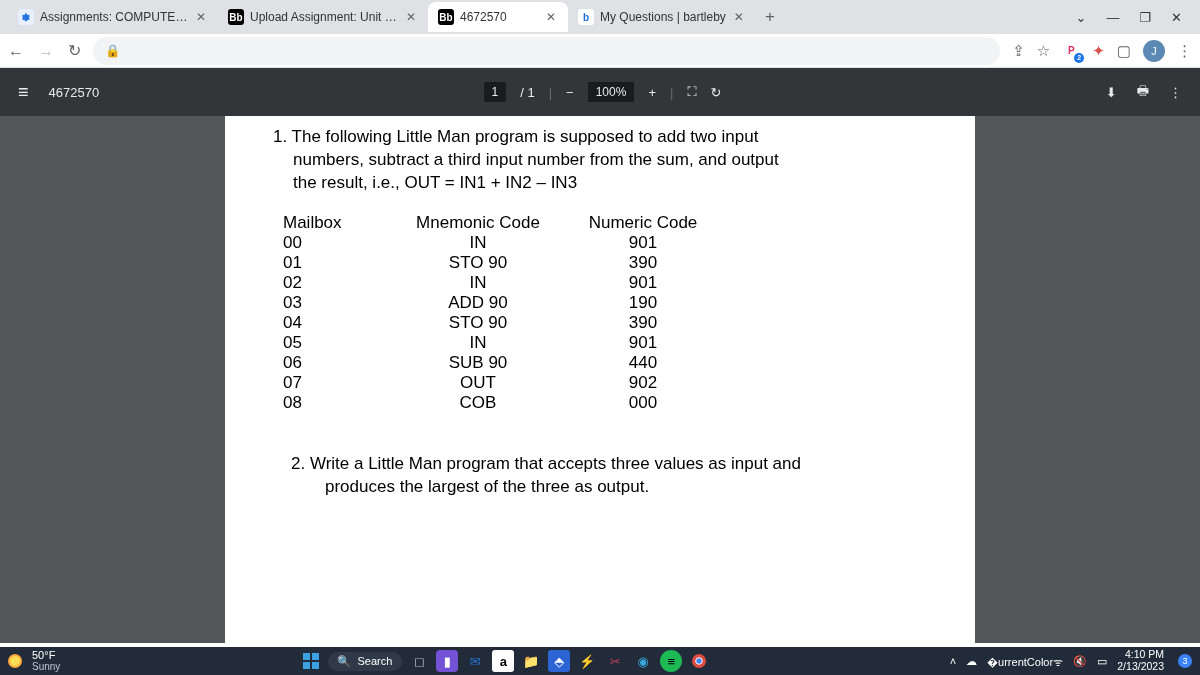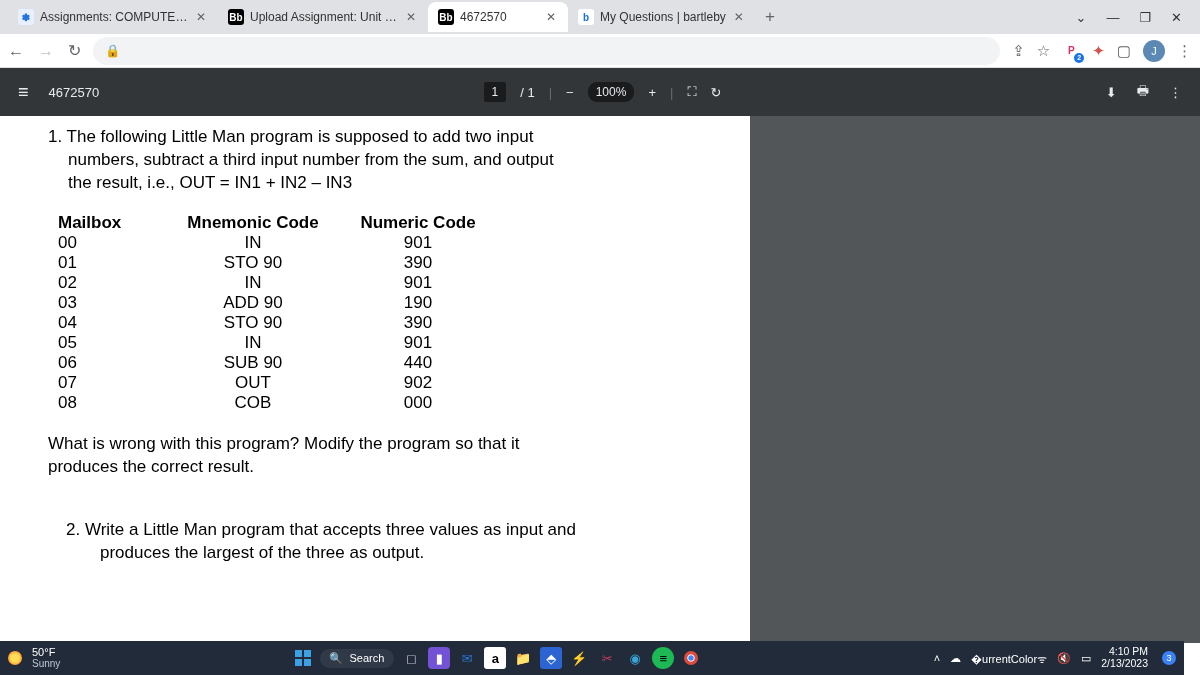--- a/index.html
+++ b/index.html
@@ -17,40 +17,40 @@
 .addr{flex:1;height:28px;background:#f1f3f4;border-radius:14px;display:flex;align-items:center;padding:0 12px;font-size:12.5px;color:#333;gap:8px}
 .addr .lock{color:#5f6368}
 .addr .url{white-space:nowrap;overflow:hidden;text-overflow:ellipsis}
 .rctl{display:flex;gap:12px;align-items:center;color:#5f6368;font-size:15px}
 .rctl .badge{width:18px;height:18px;border-radius:3px;display:flex;align-items:center;justify-content:center;font-size:10px;font-weight:bold}
 .rctl .avatar{width:22px;height:22px;border-radius:50%;background:#5b89b3;color:#fff;display:flex;align-items:center;justify-content:center;font-size:11px}
 .pdftool{height:48px;background:#323639;color:#e8eaed;display:flex;align-items:center;padding:0 18px;gap:18px;font-size:13px}
 .pdftool .left{display:flex;align-items:center;gap:20px}
 .pdftool .center{display:flex;align-items:center;gap:14px;justify-content:center;flex:1}
 .pgnum{background:#191b1d;padding:3px 8px;border-radius:2px;font-size:12px}
-.zoom{background:#191b1d;padding:3px 8px;border-radius:9px;font-size:12px}
+.zoom{background:#191b1d;padding:3px 8px;border-radius:1px;font-size:12px}
 .pdftool .sep{color:#6a6a6a}
 .pdftool .right{display:flex;align-items:center;gap:20px}
-.paper{height:527px;background:#525659;overflow-y:auto;display:flex;position:relative}
+.paper{height:527px;background:#525659;overflow-y:auto;display:flex;justify-content:center;position:relative}
 .paper::-webkit-scrollbar{width:16px}
 .paper::-webkit-scrollbar-track{background:#3c3f42}
 .paper::-webkit-scrollbar-thumb{background:#6b6e72;border-radius:2px}
 .page{width:750px;background:#fff;margin:0 0 0 0;padding:10px 48px 40px;font-family:"Times New Roman",serif;color:#000;min-height:527px}
 .q1{font-size:17px;line-height:1.35}
 .q1 .in{margin-left:20px}
 .tbl{margin:18px 0 0 10px;font-size:17px}
-.tbl .hdr{font-weight:bold;display:flex}
+.tbl .hdr{font-weight:normal;display:flex}
 .tbl .row{display:flex}
 .tbl .c1{width:100px}
 .tbl .c2{width:190px;text-align:center}
 .tbl .c3{width:140px;text-align:center}
 .q1b{margin-top:20px;font-size:17px;line-height:1.35}
 .q2{margin-top:40px;font-size:17px;line-height:1.35;margin-left:18px}
 .q2 .in{display:block;margin-left:34px}
-.taskbar{position:absolute;bottom:0;left:0;right:16px;height:34px;background:#212b3a;display:flex;align-items:center;color:#fff;font-size:11px;padding:4px 8px}
+.taskbar{position:absolute;bottom:0;left:0;right:0;height:28px;background:#212b3a;display:flex;align-items:center;color:#fff;font-size:11px;padding:4px 8px}
 .weather{display:flex;flex-direction:column;line-height:1;gap:1px;margin-left:6px}
 .weather .t{font-size:11px}
 .weather .s{font-size:10px;color:#c0c6d0}
 .tbcenter{flex:1;display:flex;justify-content:center;align-items:center;gap:6px}
 .tbcenter .tb{width:22px;height:22px;display:flex;align-items:center;justify-content:center;border-radius:3px;font-size:13px}
 .search{display:flex;align-items:center;gap:6px;background:#2f3947;border-radius:12px;padding:3px 10px;font-size:11px}
 .tray{display:flex;align-items:center;gap:10px;font-size:11px}
 .clock{display:flex;flex-direction:column;align-items:flex-end;line-height:1.1;font-size:10.5px}
 .sun-icon{width:14px;height:14px;border-radius:50%;background:radial-gradient(circle,#ffdd55 40%,#ff9933 70%);margin-right:4px}
 .note{width:14px;height:14px;border-radius:50%;background:#3b82f6;color:#fff;font-size:9px;display:flex;align-items:center;justify-content:center;margin-left:4px}
@@ -187,24 +187,20 @@
             <span class="c1">07</span>
             <span class="c2">OUT</span>
             <span class="c3">902</span>
           </div>
           <div class="row">
             <span class="c1">08</span>
             <span class="c2">COB</span>
             <span class="c3">000</span>
           </div>
         </div>
-    </div>
-    <div class="q1b">
-      <div>What is wrong with this program? Modify the program so that it</div>
-      <div>produces the correct result.</div>
     </div>
     <div class="q2">
       <div>2. Write a Little Man program that accepts three values as input and</div>
       <span class="in">produces the largest of the three as output.</span>
     </div>
   </div>
 </div>
 
 <div class="taskbar">
   <div class="sun-icon"></div>

